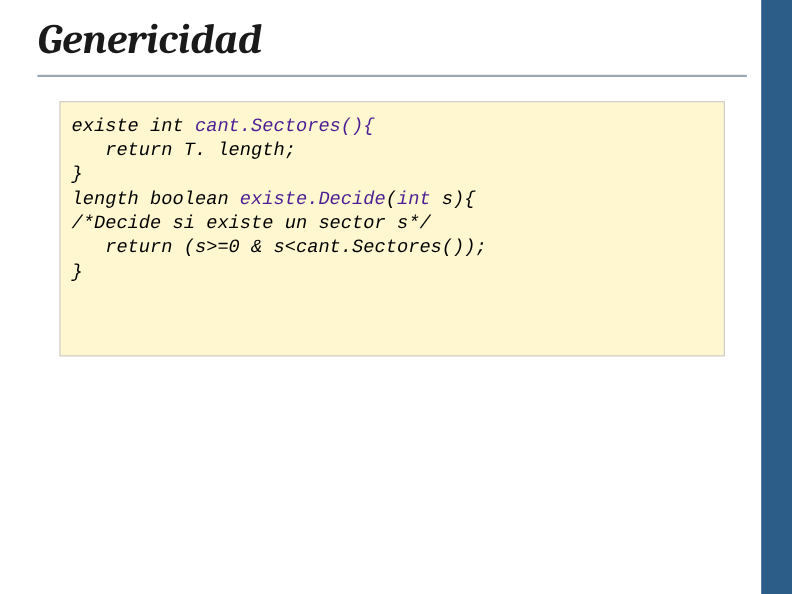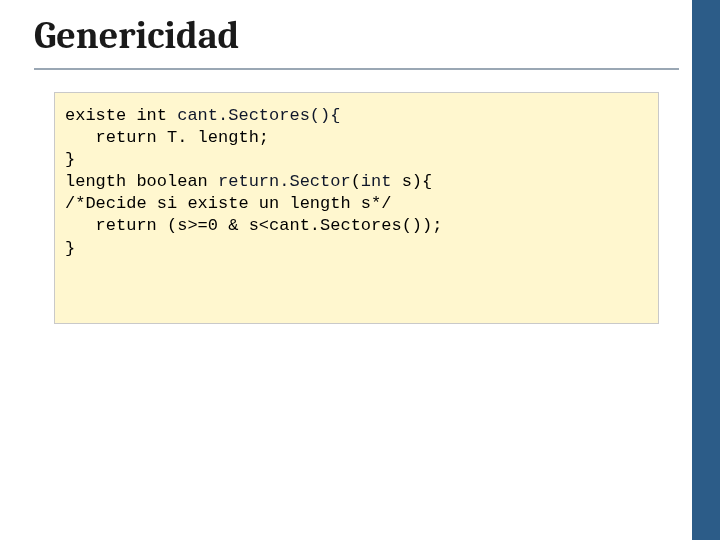--- a/index.html
+++ b/index.html
@@ -10,20 +10,21 @@
     background: #ffffff;
     font-family: Arial, Helvetica, sans-serif;
     overflow: hidden;
   }
   .slide {
     position: relative;
     width: 720px;
     height: 540px;
     box-sizing: border-box;
     background: #ffffff;
+    font-style: italic;
   }
   .side-stripe {
     position: absolute;
     top: 0;
     right: 0;
     width: 28px;
     height: 100%;
     background: #2c5c88;
   }
   .title {
@@ -54,32 +55,32 @@
     box-sizing: border-box;
     padding: 12px 10px;
     font-family: "Courier New", Courier, monospace;
     font-size: 17px;
     line-height: 1.3;
     color: #000000;
     white-space: pre;
     overflow: hidden;
   }
   .code-box .orange {
-    color: #0f172a;
+    color: #4c1d95;
   }
 </style>
 </head>
 <body>
 
 <div class="slide">
   <div class="side-stripe"></div>
 
   <div class="title">Genericidad</div>
   <div class="title-underline"></div>
 
   <div class="code-box"><span>existe int </span><span class="orange">cant.Sectores(){</span>
 <span>   return T. length;</span>
 <span>}</span>
-<span>length boolean </span><span class="orange">return.Sector</span><span>(</span><span class="orange">int </span><span>s){</span>
-<span>/*Decide si existe un length s*/</span>
+<span>length boolean </span><span class="orange">existe.Decide</span><span>(</span><span class="orange">int </span><span>s){</span>
+<span>/*Decide si existe un sector s*/</span>
 <span>   return (s&gt;=0 &amp; s&lt;cant.Sectores());</span>
 <span>}</span></div>
 </div>
 
 </body></html>

